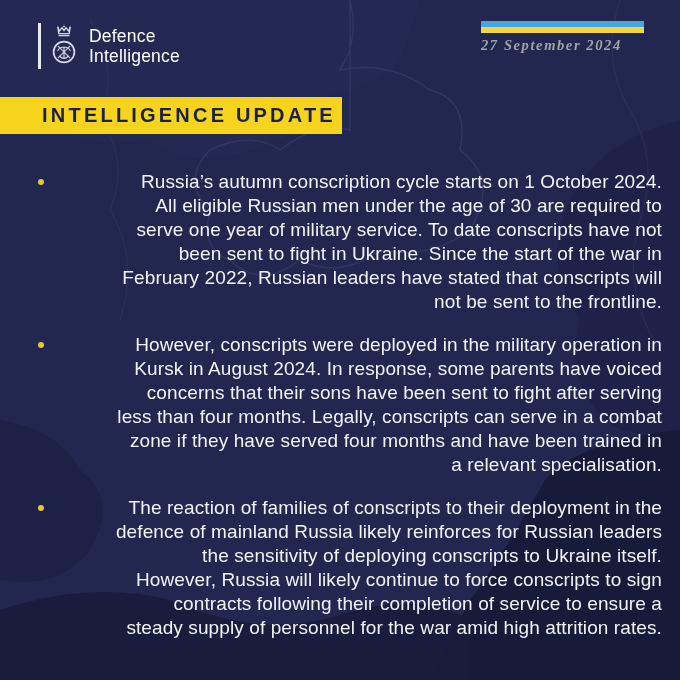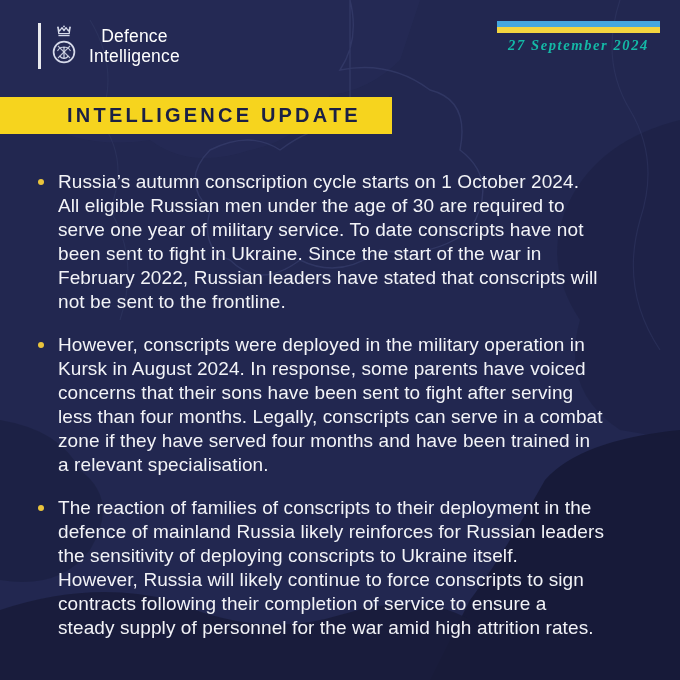--- a/index.html
+++ b/index.html
@@ -9,21 +9,21 @@
     width: 680px;
     height: 680px;
     overflow: hidden;
     background: #222750;
     font-family: "Liberation Sans", sans-serif;
     color: #F2F3F7;
   }
   .bg-map { position: absolute; inset: 0; z-index: 0; }
 
   
-  .header { position: absolute; top: 0; left: 0; right: 0; height: 96px; z-index: 2; text-align: center; }
+  .header { position: absolute; top: 0; left: 0; right: 16px; height: 96px; z-index: 2; }
   .logo { position: absolute; top: 22px; left: 38px; display: flex; align-items: center; }
   .logo-bar { width: 3px; height: 46px; background: rgba(255,255,255,0.9); }
   .crest { margin-left: 7px; width: 32px; height: 48px; }
   .logo-text {
     margin-left: 9px;
     font-size: 17.5px;
     line-height: 20px;
     font-weight: 400;
     color: #FFFFFF;
     letter-spacing: 0.2px;
@@ -40,29 +40,29 @@
     color: #FFFFFF;
     white-space: nowrap;
   }
   .update-date {
     margin-top: 4px;
     font-family: "Liberation Serif", serif;
     font-style: italic;
     font-weight: 700;
     font-size: 14.5px;
     letter-spacing: 1.6px;
-    color: #14b8a6;
+    color: #a3a3a3;
     white-space: nowrap;
   }
 
   
   .banner {
     position: absolute;
     top: 97px; left: 0;
-    width: 392px; height: 37px;
+    width: 342px; height: 37px;
     background: #F6D41E;
     display: flex; align-items: center; justify-content: center;
     z-index: 2;
     padding-left: 36px;
   }
   .banner-title {
     font-size: 20px;
     font-weight: 700;
     letter-spacing: 3.2px;
     color: #1B2045;
@@ -70,21 +70,21 @@
   }
 
   
   .content {
     position: absolute;
     top: 134px; left: 38px; right: 18px;
     z-index: 2;
     padding-top: 36px;
   }
   .bullet-list { list-style: none; }
-  .bullet-item { position: relative; padding-left: 20px; margin-bottom: 19px; }
+  .bullet-item { position: relative; padding-left: 20px; margin-bottom: 19px; text-align: right; }
   .bullet-dot {
     position: absolute;
     left: 0; top: 9px;
     width: 6px; height: 6px;
     border-radius: 50%;
     background: #EAC43C;
   }
   .bullet-text {
     display: block;
     white-space: pre-line;

